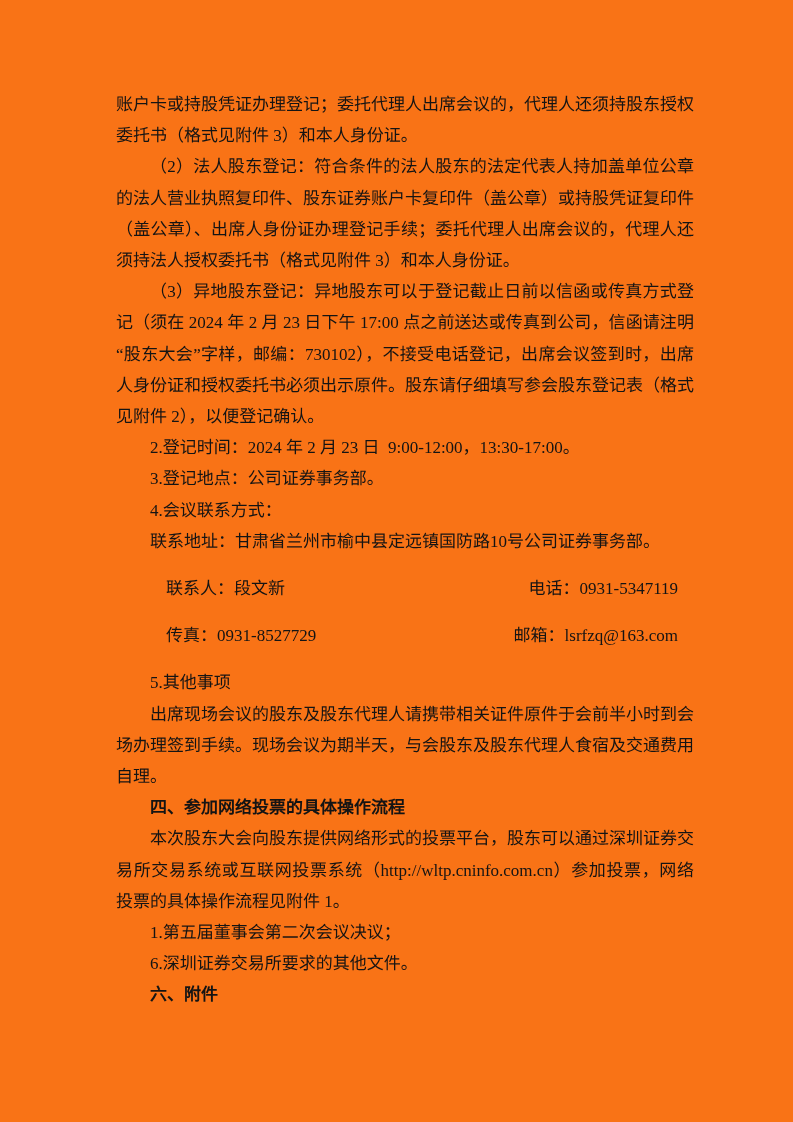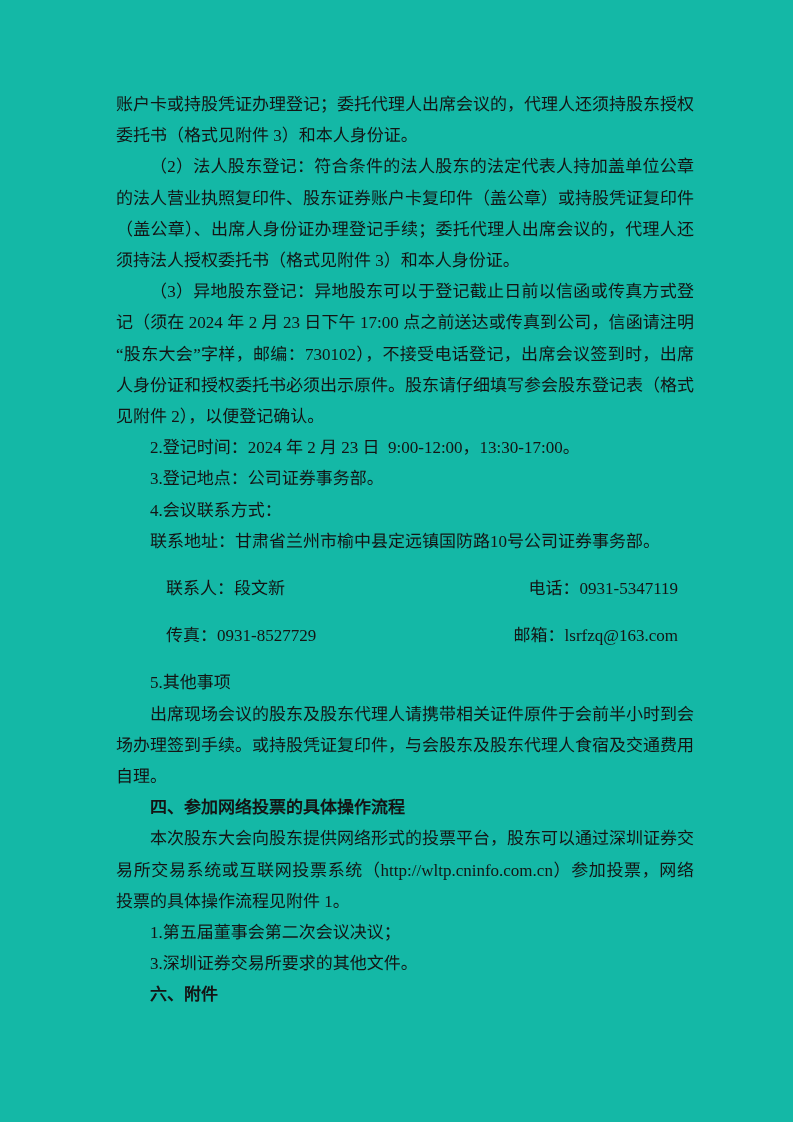--- a/index.html
+++ b/index.html
@@ -4,21 +4,21 @@
 <style>
   html, body {
     margin: 0;
     padding: 0;
     background: #ffffff;
   }
   .page {
     position: relative;
     width: 793px;
     height: 1122px;
-    background: #14b8a6;
+    background: #f97316;
     overflow: hidden;
     font-family: "Liberation Serif", "DejaVu Serif", serif;
     color: #141414;
   }
   .content {
     position: absolute;
     top: 89px;
     left: 116px;
     width: 578px;
   }
@@ -82,27 +82,27 @@
       <span class="cell-right">电话：0931-5347119</span>
     </div>
 
     <div class="contact-row">
       <span class="cell-left">传真：0931-8527729</span>
       <span class="cell-right">邮箱：lsrfzq@163.com</span>
     </div>
 
     <p class="para">5.其他事项</p>
 
-    <p class="para">出席现场会议的股东及股东代理人请携带相关证件原件于会前半小时到会场办理签到手续。或持股凭证复印件，与会股东及股东代理人食宿及交通费用自理。</p>
+    <p class="para">出席现场会议的股东及股东代理人请携带相关证件原件于会前半小时到会场办理签到手续。现场会议为期半天，与会股东及股东代理人食宿及交通费用自理。</p>
 
     <p class="heading">四、参加网络投票的具体操作流程</p>
 
     <p class="para">本次股东大会向股东提供网络形式的投票平台，股东可以通过深圳证券交易所交易系统或互联网投票系统（http://wltp.cninfo.com.cn）参加投票，网络投票的具体操作流程见附件 1。</p>
 
 
     <p class="para">1.第五届董事会第二次会议决议；</p>
 
-    <p class="para">3.深圳证券交易所要求的其他文件。</p>
+    <p class="para">6.深圳证券交易所要求的其他文件。</p>
 
     <p class="heading">六、附件</p>
 
   </div>
 </div>
 
 </body></html>

